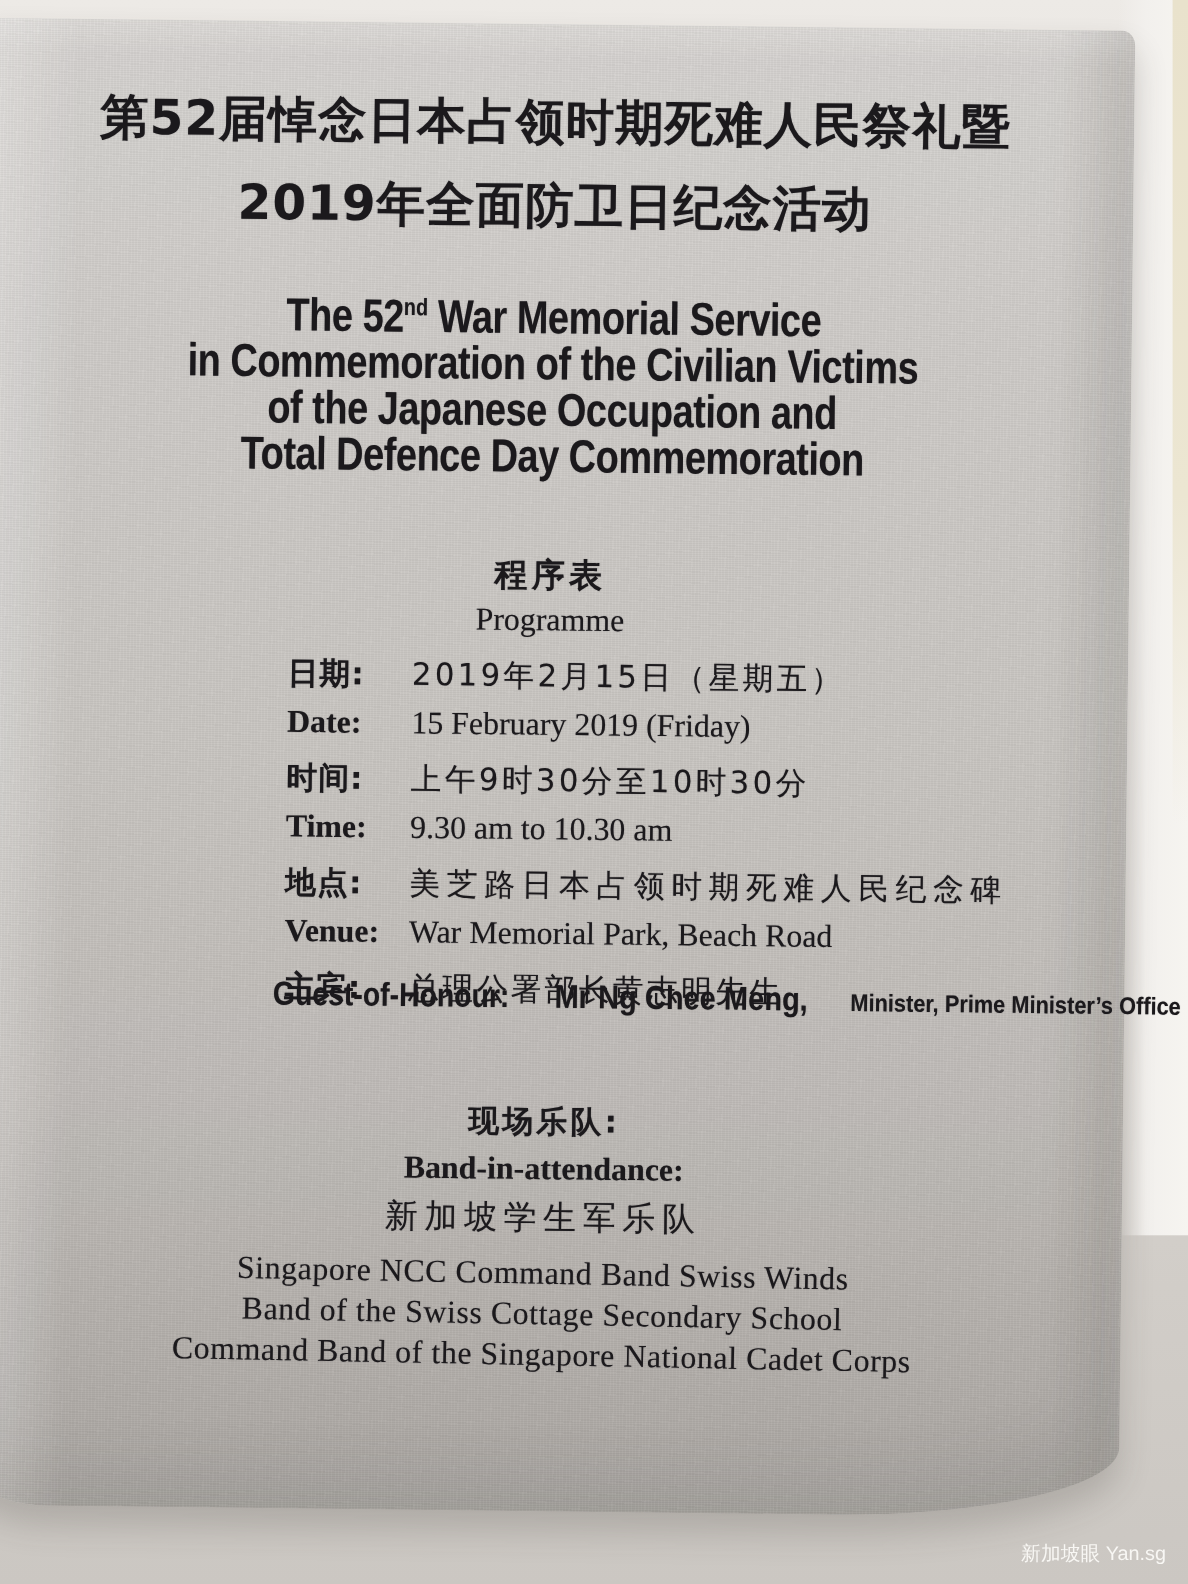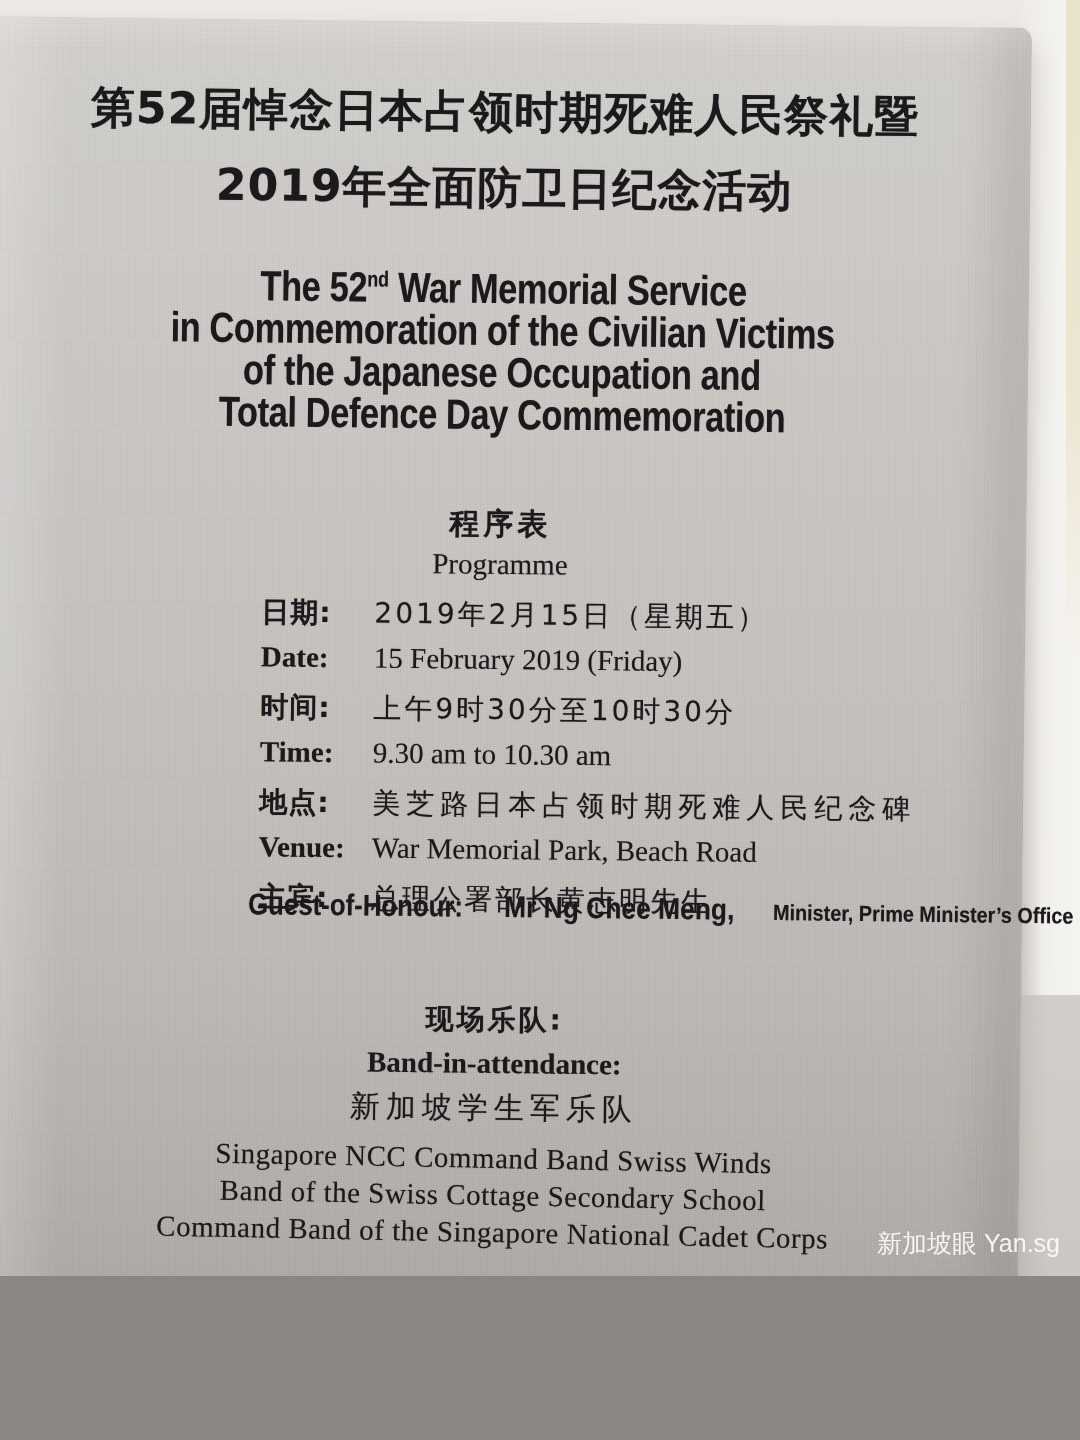--- a/index.html
+++ b/index.html
@@ -1,17 +1,17 @@
 <!DOCTYPE html>
 <html><head>
 <meta charset="utf-8">
 <style>
   html,body{margin:0;padding:0;background:#8a8682;}
   .photo{
-    position:relative;width:1080px;height:1276px;overflow:hidden;
+    position:relative;width:1080px;height:1440px;overflow:hidden;
     background:linear-gradient(180deg,#edeae6 0%,#e6e3df 12%,#ddd9d5 45%,#d4d0cb 72%,#cbc7c2 100%);
     font-family:"Liberation Serif","DejaVu Serif",serif;color:#1b191c;
   }
   .bg-right{position:absolute;top:0;right:0;width:64px;height:78%;
     background:linear-gradient(90deg,rgba(244,242,239,0) 0%,#f2f0ed 40%,#f6f4f0 100%);}
   .bg-cream{position:absolute;top:0;right:0;width:14px;height:52%;
     background:linear-gradient(180deg,#e9e2cc 0%,#ece6d2 60%,rgba(236,230,210,0) 100%);}
   .page{
     position:absolute;left:-26px;top:22px;width:1052px;height:1352px;
     background:linear-gradient(180deg,#d6d3d0 0%,#cecbc8 22%,#c9c6c2 48%,#c0bcb8 72%,#b3afab 90%,#aba7a3 100%);
@@ -63,21 +63,21 @@
 
   
   .band{position:absolute;top:976px;left:0;width:100%;text-align:center;}
   .band .cn-head{font-family:"DejaVu Sans","Liberation Sans",sans-serif;font-weight:800;font-size:28px;line-height:44px;letter-spacing:3px;}
   .band .en-head{font-weight:700;font-size:29px;line-height:42px;}
   .band .cn-name{font-family:"DejaVu Sans","Liberation Sans",sans-serif;font-size:30px;line-height:48px;letter-spacing:6px;}
   .band .lines{margin-top:8px;transform:rotate(0.45deg);}
   .band .lines div{font-size:29px;line-height:37px;letter-spacing:0.5px;}
 
   .watermark{position:absolute;right:20px;bottom:16px;z-index:5;
-    font-family:"Liberation Sans","DejaVu Sans",sans-serif;font-size:25px;color:#fbfaf7;opacity:0.95;}
+    font-family:"Liberation Sans","DejaVu Sans",sans-serif;font-size:18px;color:#fbfaf7;opacity:0.95;}
 </style>
 </head>
 <body>
 
 <div class="photo">
   <div class="bg-right"></div>
   <div class="bg-cream"></div>
 
   <div class="page">
     <div class="content">

